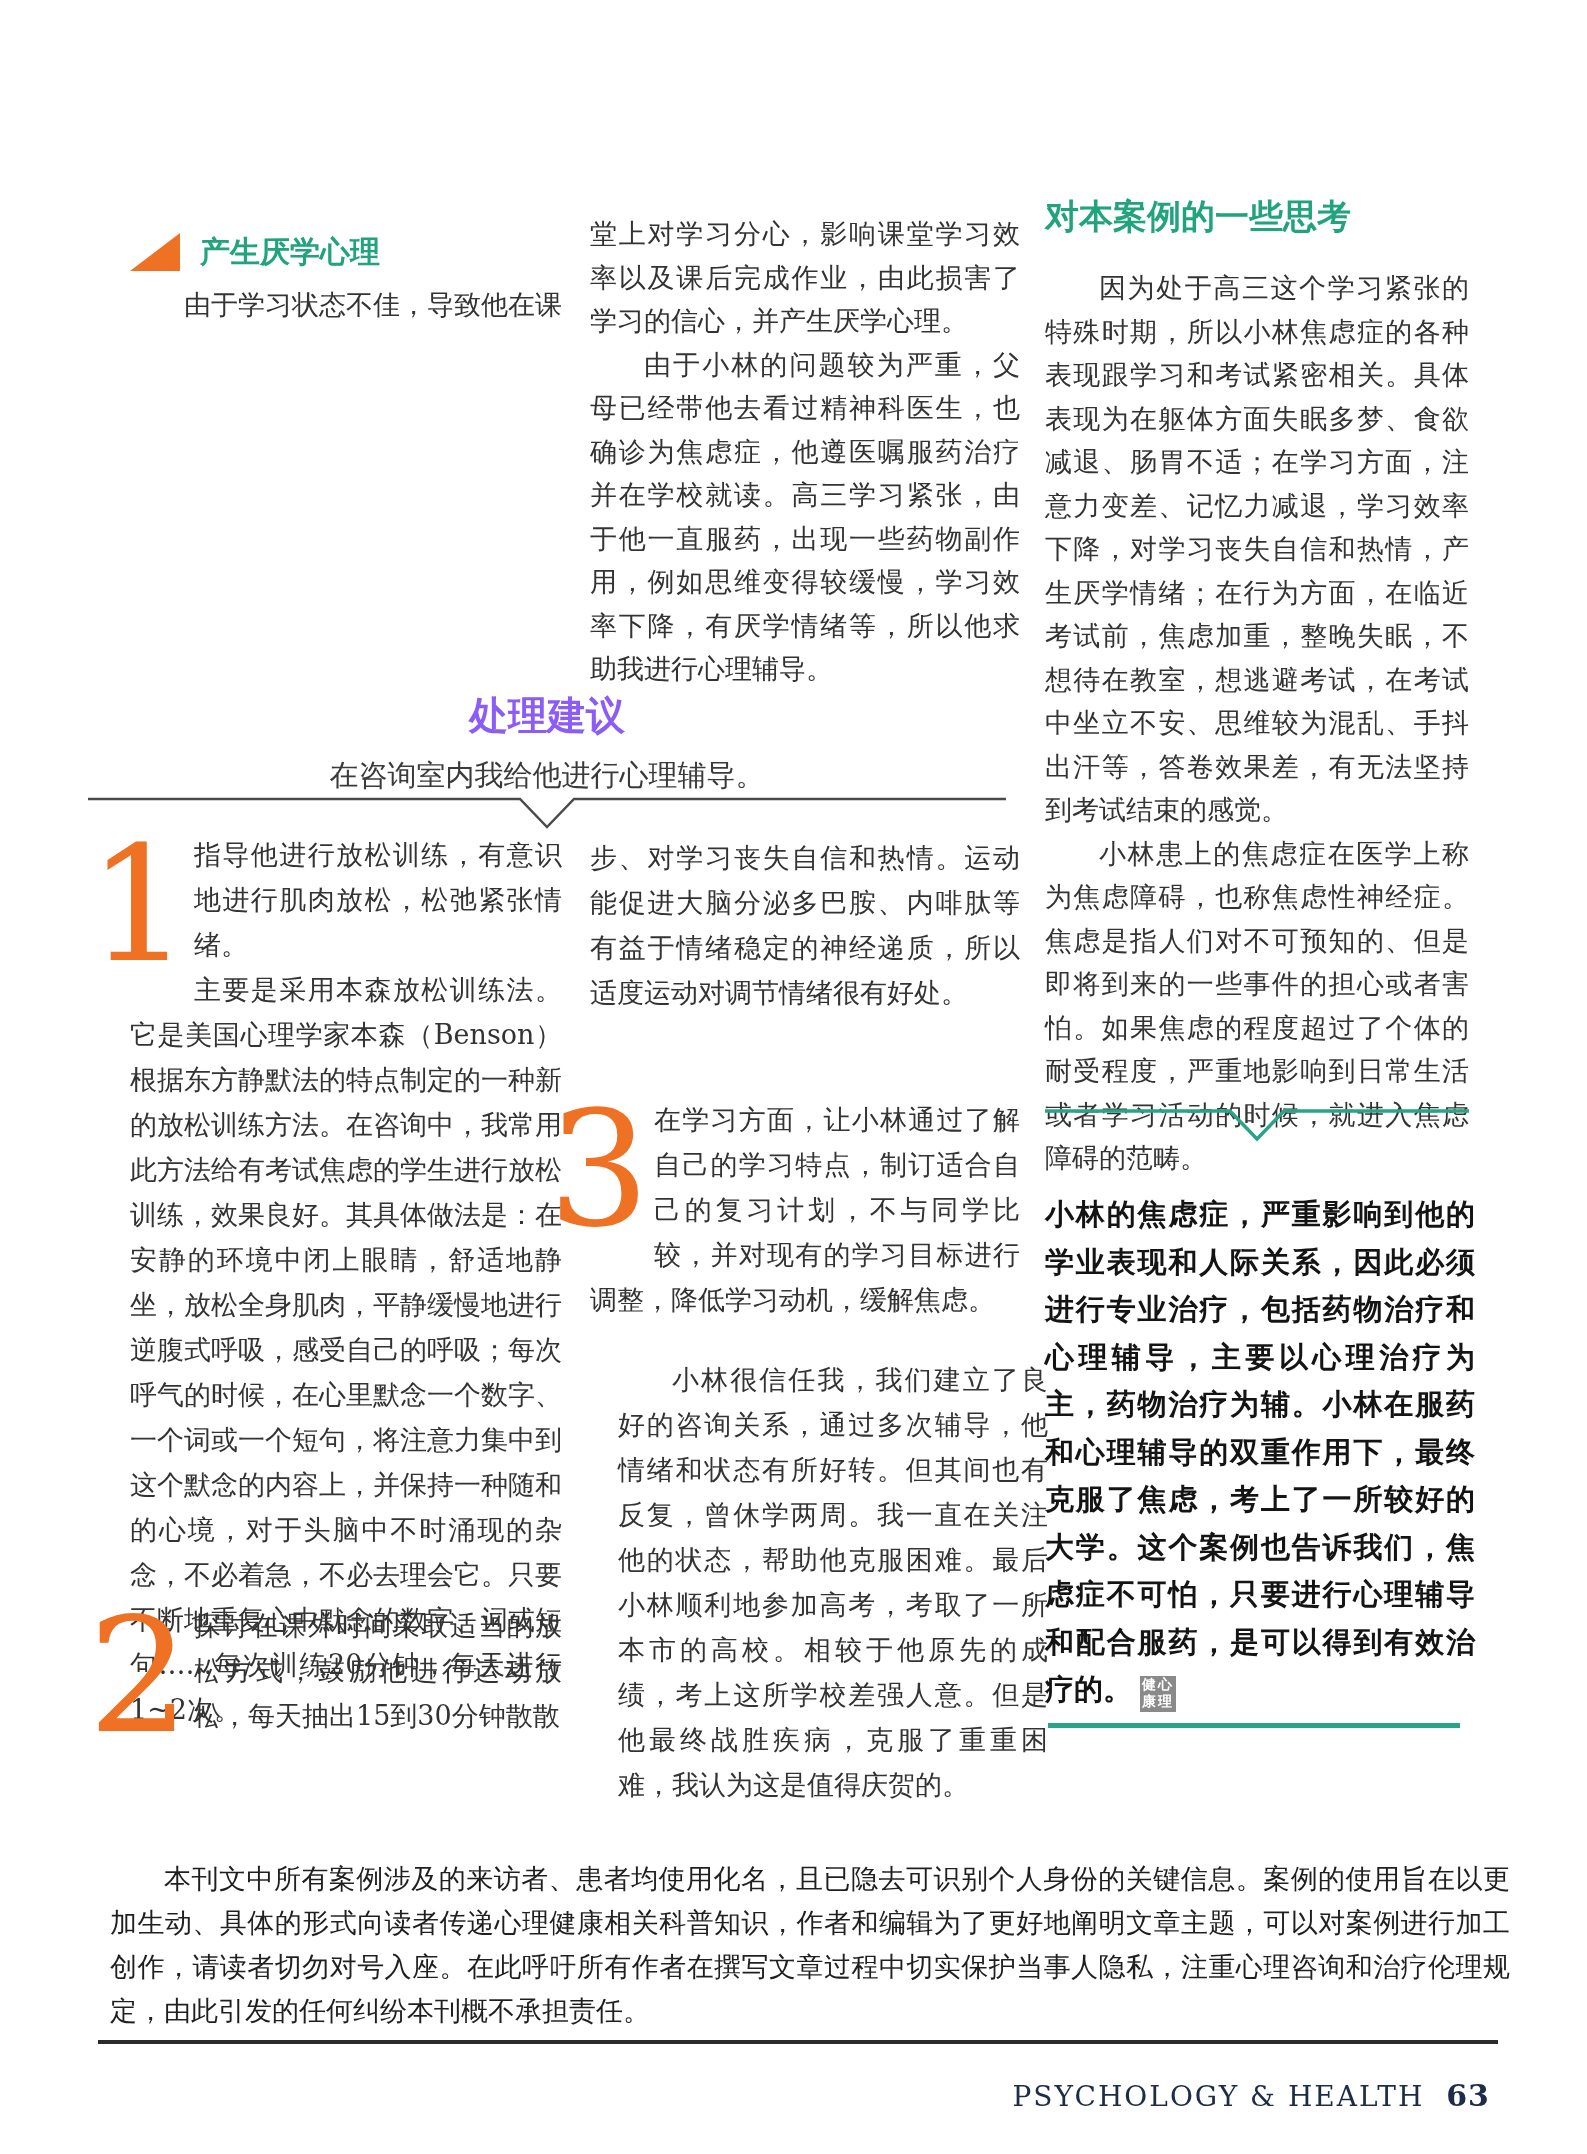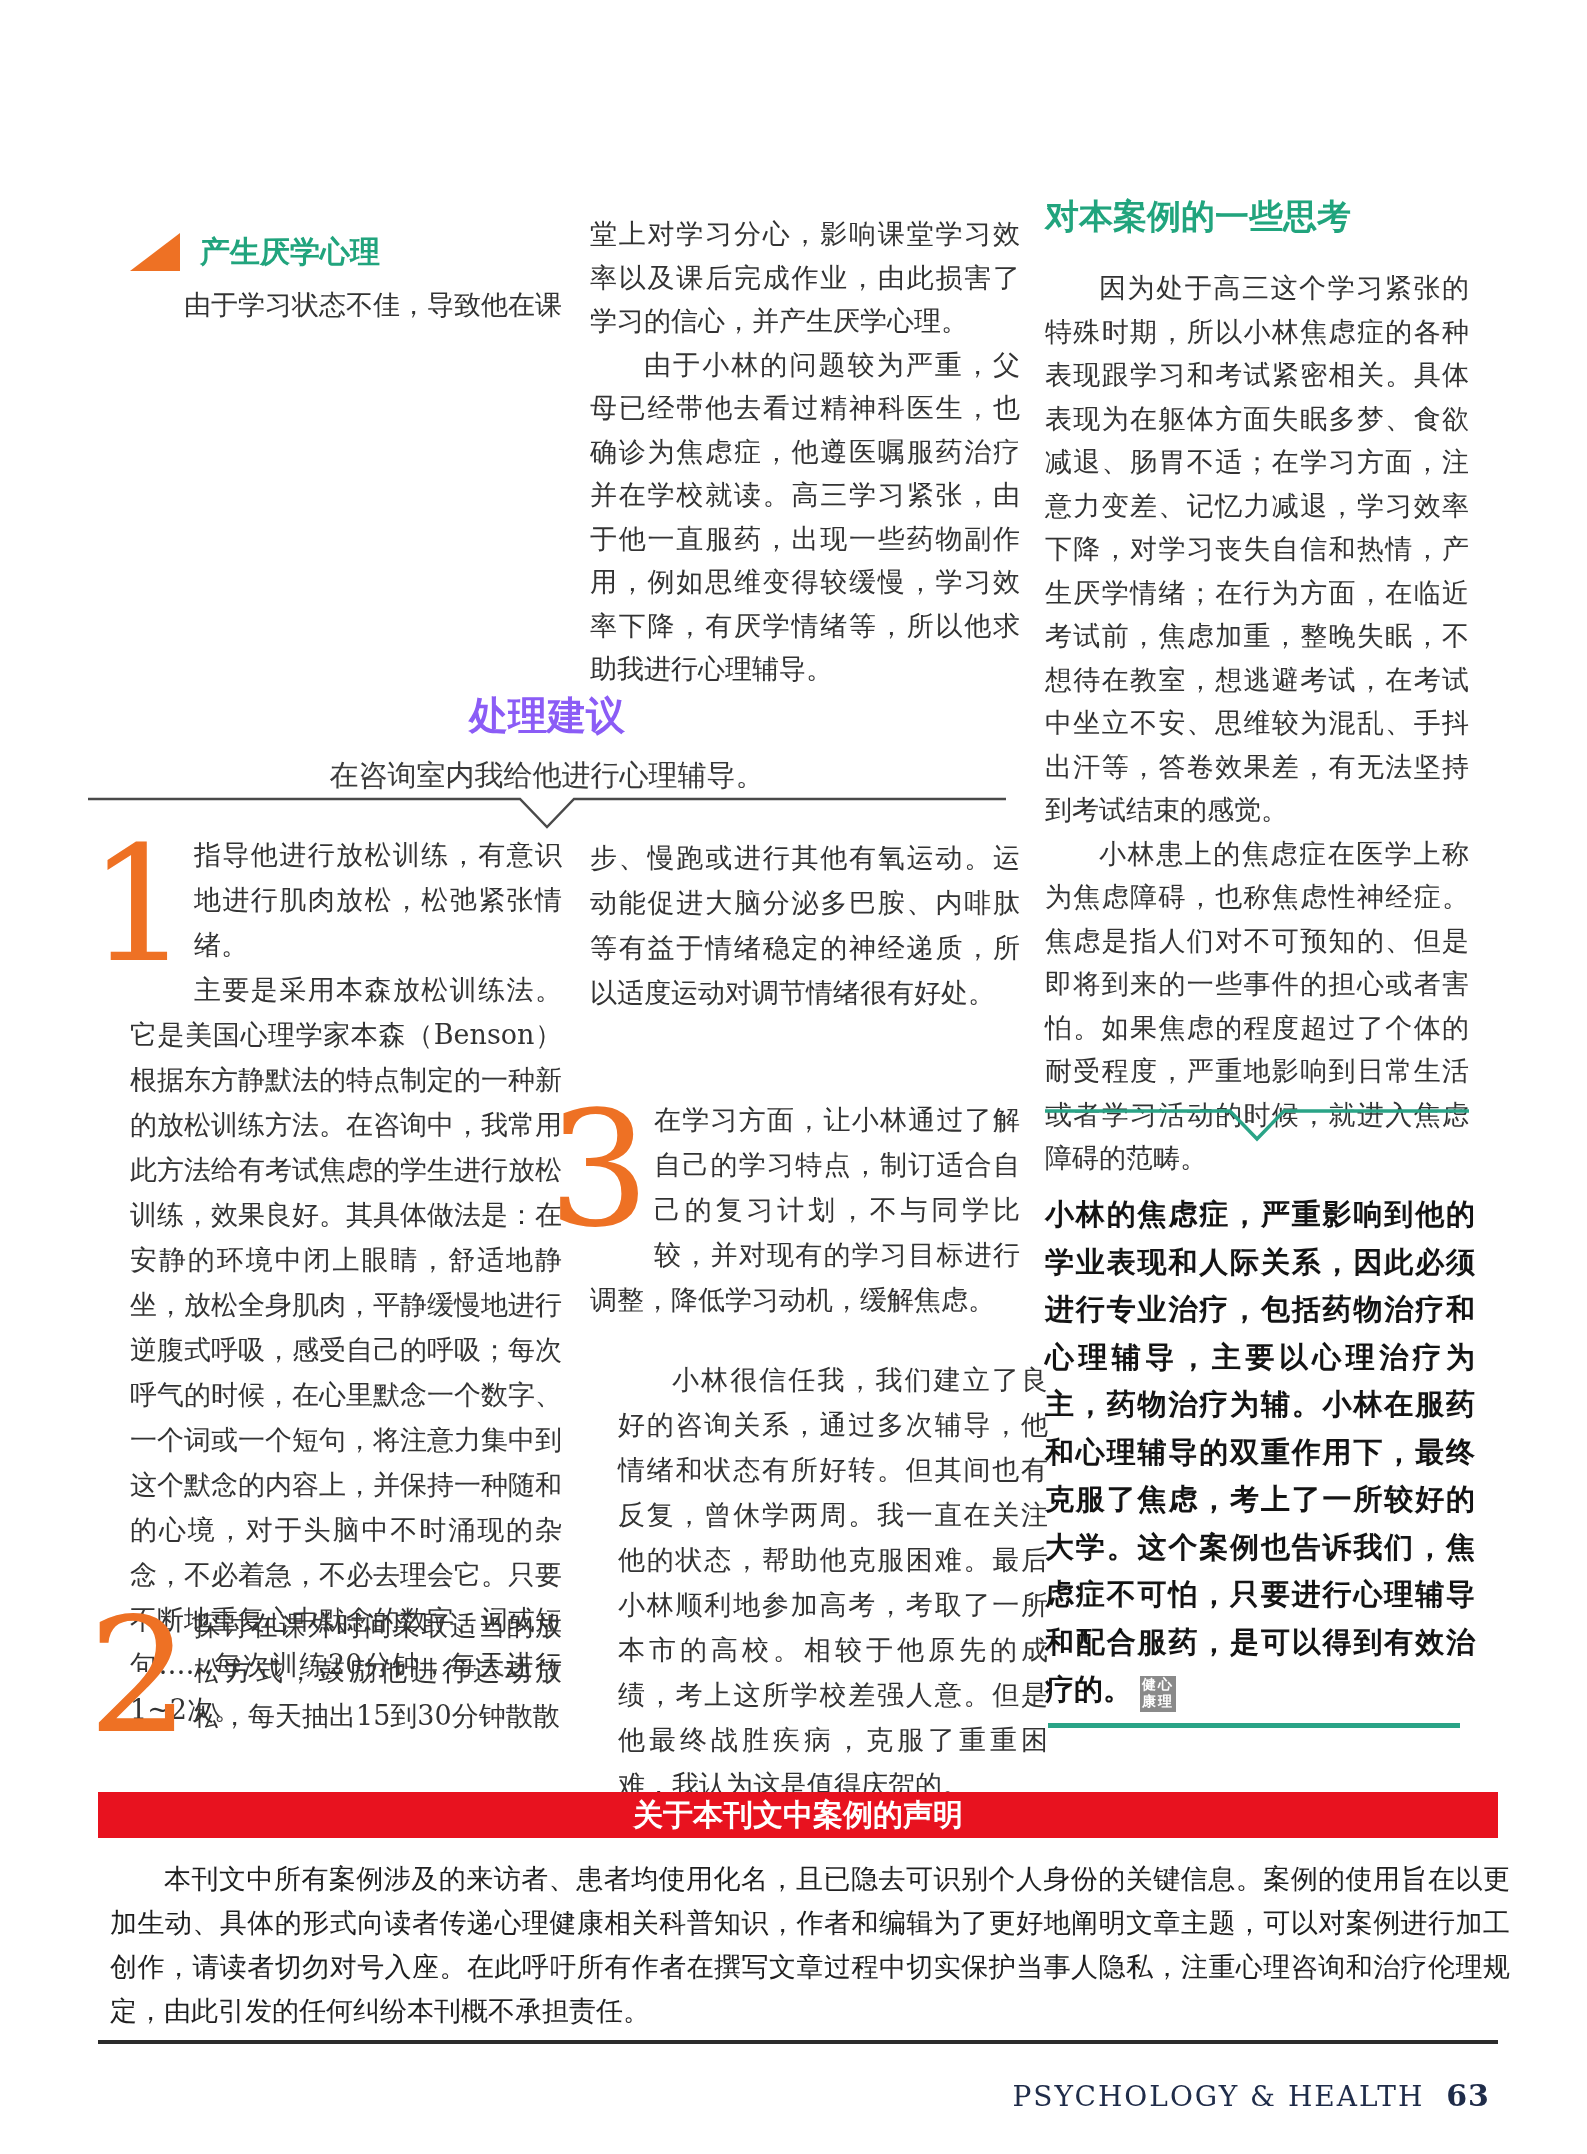--- a/index.html
+++ b/index.html
@@ -147,21 +147,21 @@
     <p class="body-text loose">指导他进行放松训练，有意识地进行肌肉放松，松弛紧张情绪。</p>
     <p class="body-text loose">主要是采用本森放松训练法。它是美国心理学家本森（Benson）根据东方静默法的特点制定的一种新的放松训练方法。在咨询中，我常用此方法给有考试焦虑的学生进行放松训练，效果良好。其具体做法是：在安静的环境中闭上眼睛，舒适地静坐，放松全身肌肉，平静缓慢地进行逆腹式呼吸，感受自己的呼吸；每次呼气的时候，在心里默念一个数字、一个词或一个短句，将注意力集中到这个默念的内容上，并保持一种随和的心境，对于头脑中不时涌现的杂念，不必着急，不必去理会它。只要不断地重复心中默念的数字、词或短句……每次训练20分钟，每天进行1~2次。</p>
   </div>
 
   <div class="advice-item" style="left:130px;top:1603px;">
     <div class="num">2</div>
     <p class="body-text loose">探讨在课外时间采取适当的放松方式，鼓励他进行运动放松，每天抽出15到30分钟散散</p>
   </div>
 
   <div class="col2-mid">
-    <p class="body-text loose">步、慢跑或进行其他有氧运动。运动能促进大脑分泌多巴胺、内啡肽等有益于情绪稳定的神经递质，所以适度运动对调节情绪很有好处。</p>
+    <p class="body-text loose">步、对学习丧失自信和热情。运动能促进大脑分泌多巴胺、内啡肽等有益于情绪稳定的神经递质，所以适度运动对调节情绪很有好处。</p>
   </div>
 
   <div class="advice-item" style="left:590px;top:1097px;width:430px;">
     <div class="num">3</div>
     <p class="body-text loose">在学习方面，让小林通过了解自己的学习特点，制订适合自己的复习计划，不与同学比较，并对现有的学习目标进行调整，降低学习动机，缓解焦虑。</p>
   </div>
 
   <div class="col2-closing">
     <p class="body-text loose indent">小林很信任我，我们建立了良好的咨询关系，通过多次辅导，他情绪和状态有所好转。但其间也有反复，曾休学两周。我一直在关注他的状态，帮助他克服困难。最后小林顺利地参加高考，考取了一所本市的高校。相较于他原先的成绩，考上这所学校差强人意。但是他最终战胜疾病，克服了重重困难，我认为这是值得庆贺的。</p>
   </div>
@@ -173,20 +173,19 @@
   </div>
 
   <svg class="rule-svg" style="left:1045px;top:1108px;" width="424" height="36" viewBox="0 0 424 36">
     <path d="M0 3 H185 L212 31 L239 3 H424" fill="none" stroke="#2aa487" stroke-width="3.5"></path>
   </svg>
 
   <p class="emphasis"><span>小林的焦虑症，严重影响到他的学业表现和人际关系，因此必须进行专业治疗，包括药物治疗和心理辅导，主要以心理治疗为主，药物治疗为辅。小林在服药和心理辅导的双重作用下，最终克服了焦虑，考上了一所较好的大学。这个案例也告诉我们，焦虑症不可怕，只要进行心理辅导和配合服药，是可以得到有效治疗的。</span><span class="stamp"><span>健心</span><span>康理</span></span></p>
 
   <div class="green-bar"></div>
 
-  <div class="banner">关于本刊文中案例的声明</div>
   <p class="disclaimer">本刊文中所有案例涉及的来访者、患者均使用化名，且已隐去可识别个人身份的关键信息。案例的使用旨在以更加生动、具体的形式向读者传递心理健康相关科普知识，作者和编辑为了更好地阐明文章主题，可以对案例进行加工创作，请读者切勿对号入座。在此呼吁所有作者在撰写文章过程中切实保护当事人隐私，注重心理咨询和治疗伦理规定，由此引发的任何纠纷本刊概不承担责任。</p>
 
   <div class="bottom-rule"></div>
 
   <div class="footer"><span>PSYCHOLOGY &amp; HEALTH</span>&nbsp;&nbsp;<b>63</b></div>
 
 </div>
 
 </body></html>

